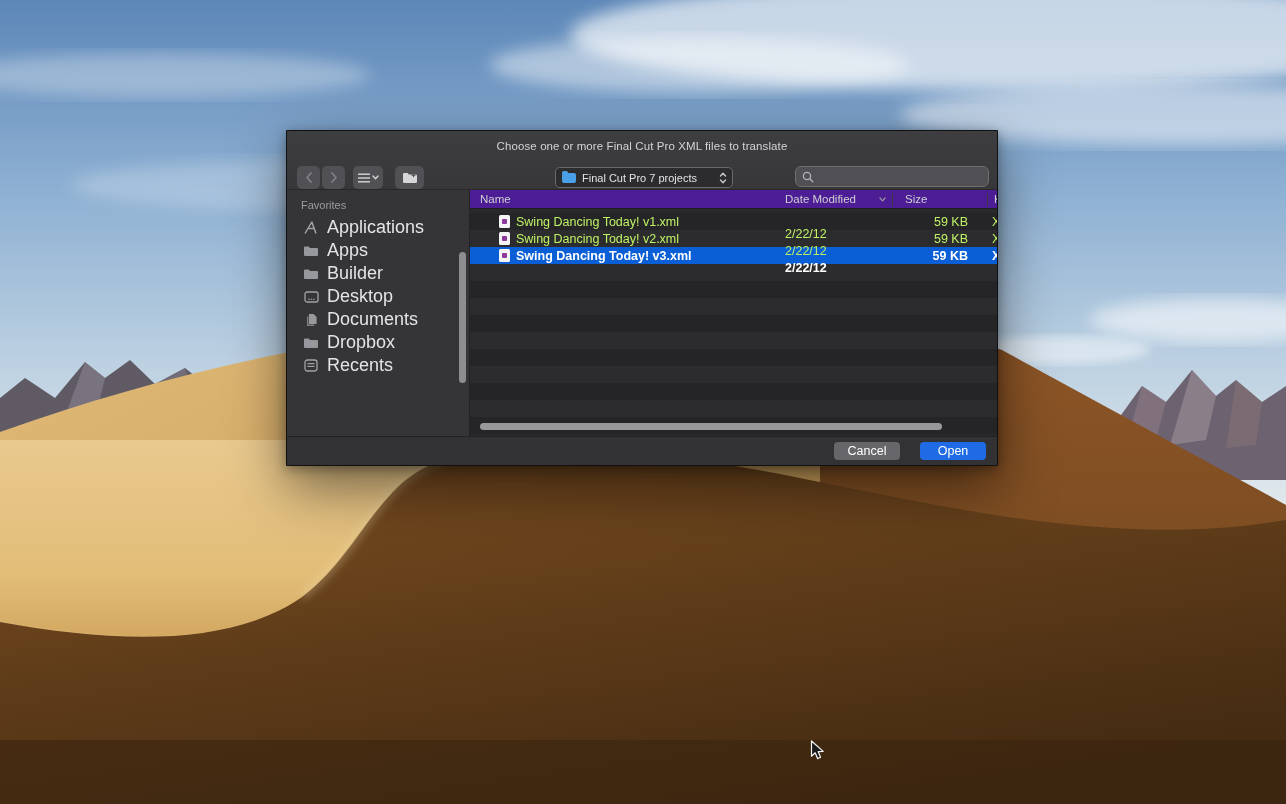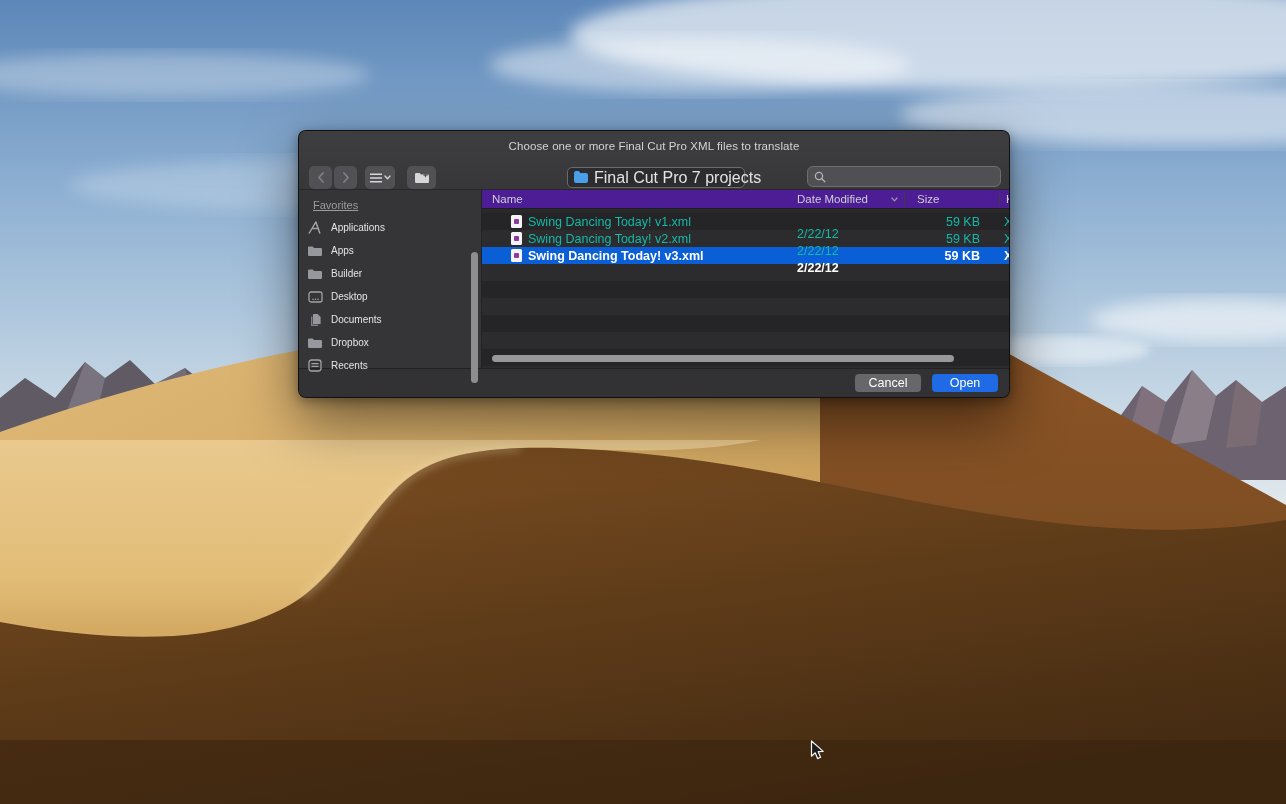--- a/index.html
+++ b/index.html
@@ -1,78 +1,78 @@
 <!DOCTYPE html>
 <html><head>
 <meta charset="utf-8">
 <style>
   * { margin:0; padding:0; box-sizing:border-box; }
   html,body { width:1286px; height:804px; overflow:hidden; font-family:"Liberation Sans", sans-serif; }
   #desktop { position:relative; width:1286px; height:804px; background:#7b94ab; }
   #wallpaper { position:absolute; inset:0; }
 
   
-  .dialog { position:absolute; left:298px; top:130px; width:712px; height:268px;
-    background:#323234; border-radius:8px; border:1px solid rgba(0,0,0,.65);
+  .dialog { position:absolute; left:286px; top:130px; width:712px; height:336px;
+    background:#323234; border-radius:1px; border:1px solid rgba(0,0,0,.65);
     box-shadow:0 22px 55px rgba(0,0,0,.5), 0 3px 12px rgba(0,0,0,.35);
     display:flex; flex-direction:column; color:#dcdcde; overflow:hidden; }
   .dlg-header { position:relative; height:59px; background:linear-gradient(#3e3e40,#373739);
     border-bottom:1px solid #28282a; flex:0 0 auto; }
   .dlg-title { text-align:center; padding-top:9px; font-size:11.5px; color:#d4d4d6; letter-spacing:.1px; }
   .tb-btn { position:absolute; top:35px; height:23px; background:#515155; border-radius:5px;
     display:flex; align-items:center; justify-content:center; }
   .tb-btn svg { display:block; }
   .btn-back { left:10px; width:23px; }
   .btn-fwd  { left:35px; width:23px; }
   .btn-view { left:66px; width:30px; gap:2px; }
   .btn-newfolder { left:108px; width:29px; }
   .popup { position:absolute; left:268px; top:36px; width:178px; height:21px;
     background:#2c2c2e; border:1px solid #69696e; border-radius:5px;
     display:flex; align-items:center; padding:0 5px 0 6px; }
   .popup-folder { width:14px; height:10px; background:#4aa0e8; border-radius:2px; position:relative; flex:0 0 auto; }
   .popup-folder:before { content:""; position:absolute; top:-2px; left:0; width:6px; height:3px; background:#4aa0e8; border-radius:2px 2px 0 0; }
-  .popup-label { flex:1; font-size:16px; color:#e3e3e5; margin-left:6px; white-space:nowrap; }
+  .popup-label { flex:1; font-size:11px; color:#e3e3e5; margin-left:6px; white-space:nowrap; }
   .search { position:absolute; left:508px; top:35px; width:194px; height:21px;
     background:#505054; border:1px solid #6d6d72; border-radius:6px;
     display:flex; align-items:center; padding-left:6px; }
   .search input { background:transparent; border:none; outline:none; flex:1; font-size:12px; color:#eee; margin-left:4px; }
 
   .dlg-body { flex:1; display:flex; min-height:0; position:relative; }
   .sidebar { width:182px; background:#353537; padding-top:9px; position:relative; flex:0 0 auto; }
-  .sb-heading { font-size:11px; color:#9b9ba0; padding-left:14px; margin-bottom:5px;text-decoration:underline; }
-  .sb-item { height:23px; display:flex; align-items:center; gap:8px; padding-left:8px; font-size:10px; color:#e4e4e6; }
+  .sb-heading { font-size:11px; color:#9b9ba0; padding-left:14px; margin-bottom:5px; }
+  .sb-item { height:23px; display:flex; align-items:center; gap:8px; padding-left:16px; font-size:18px; color:#e4e4e6; }
   .sb-item .ico { width:16px; height:16px; display:flex; align-items:center; justify-content:center; flex:0 0 auto; }
   .sb-scroll { position:absolute; right:3px; top:62px; width:7px; height:131px; background:#8e8e92; border-radius:4px; }
 
   .list { flex:1; background:#29292b; border-left:1px solid #232325; display:flex; flex-direction:column; position:relative; overflow:hidden; }
   .list-header { height:19px; background:#4c1d95; border-bottom:1px solid #1e1e20; display:flex; align-items:center; font-size:11.5px; color:#cfcfd2; flex:0 0 auto; }
   .col-name { width:315px; padding-left:10px; }
   .col-date { width:107px; display:flex; align-items:center; justify-content:space-between; padding-right:6px; }
   .col-sep { width:1px; height:13px; background:#3d3d40; }
   .col-size { width:94px; padding-left:12px; }
   .col-kind { flex:1; padding-left:6px; white-space:nowrap; overflow:hidden; }
   .rows { padding-top:4px; }
-  .row { height:17px; display:flex; align-items:center; font-size:12.5px; color:#14b8a6; white-space:nowrap; }
+  .row { height:17px; display:flex; align-items:center; font-size:12.5px; color:#bef264; white-space:nowrap; }
   .row.dark { background:#252527; }
   .row.light { background:#2c2c2e; }
   .row.selected { background:#0a5fd7; color:#ffffff;font-weight:bold; }
   .row .c-name { width:315px; display:flex; align-items:center; padding-left:29px; gap:6px; overflow:hidden; }
   .row .c-date { width:107px;margin-top:24px; }
   .row .c-size { width:94px; text-align:right; padding-right:18px; }
   .row .c-kind { flex:1; padding-left:6px; overflow:hidden; }
   .file-icon { width:11px; height:13px; background:#f4f4f6; border-radius:1.5px; position:relative; flex:0 0 auto; }
   .file-icon:after { content:""; position:absolute; left:3px; top:4px; width:5px; height:5px; background:#8b3a9b; border-radius:1px; }
   .h-scroll { position:absolute; left:10px; bottom:6px; width:462px; height:7px; background:#98989b; border-radius:4px; }
 
   .dlg-footer { height:29px; background:#323234; border-top:1px solid #222224; flex:0 0 auto;
     display:flex; align-items:center; justify-content:flex-end; gap:11px; padding-right:11px; }
   .btn { height:18px; min-width:66px; border:none; border-radius:4px; font-size:12.5px; color:#fff;
     font-family:"Liberation Sans", sans-serif; display:flex; align-items:center; justify-content:center; }
   .btn-cancel { background:#67676b;margin-left:16px; }
-  .btn-open { background:#1f6be5; }
+  .btn-open { background:#1f6be5;margin-left:9px; }
 
   .cursor { position:absolute; left:810px; top:740px; width:15px; height:21px; }
 </style>
 </head>
 <body>
 
 <div id="desktop">
 
   <svg id="wallpaper" viewBox="0 0 1286 804" preserveAspectRatio="none">
     <defs>

